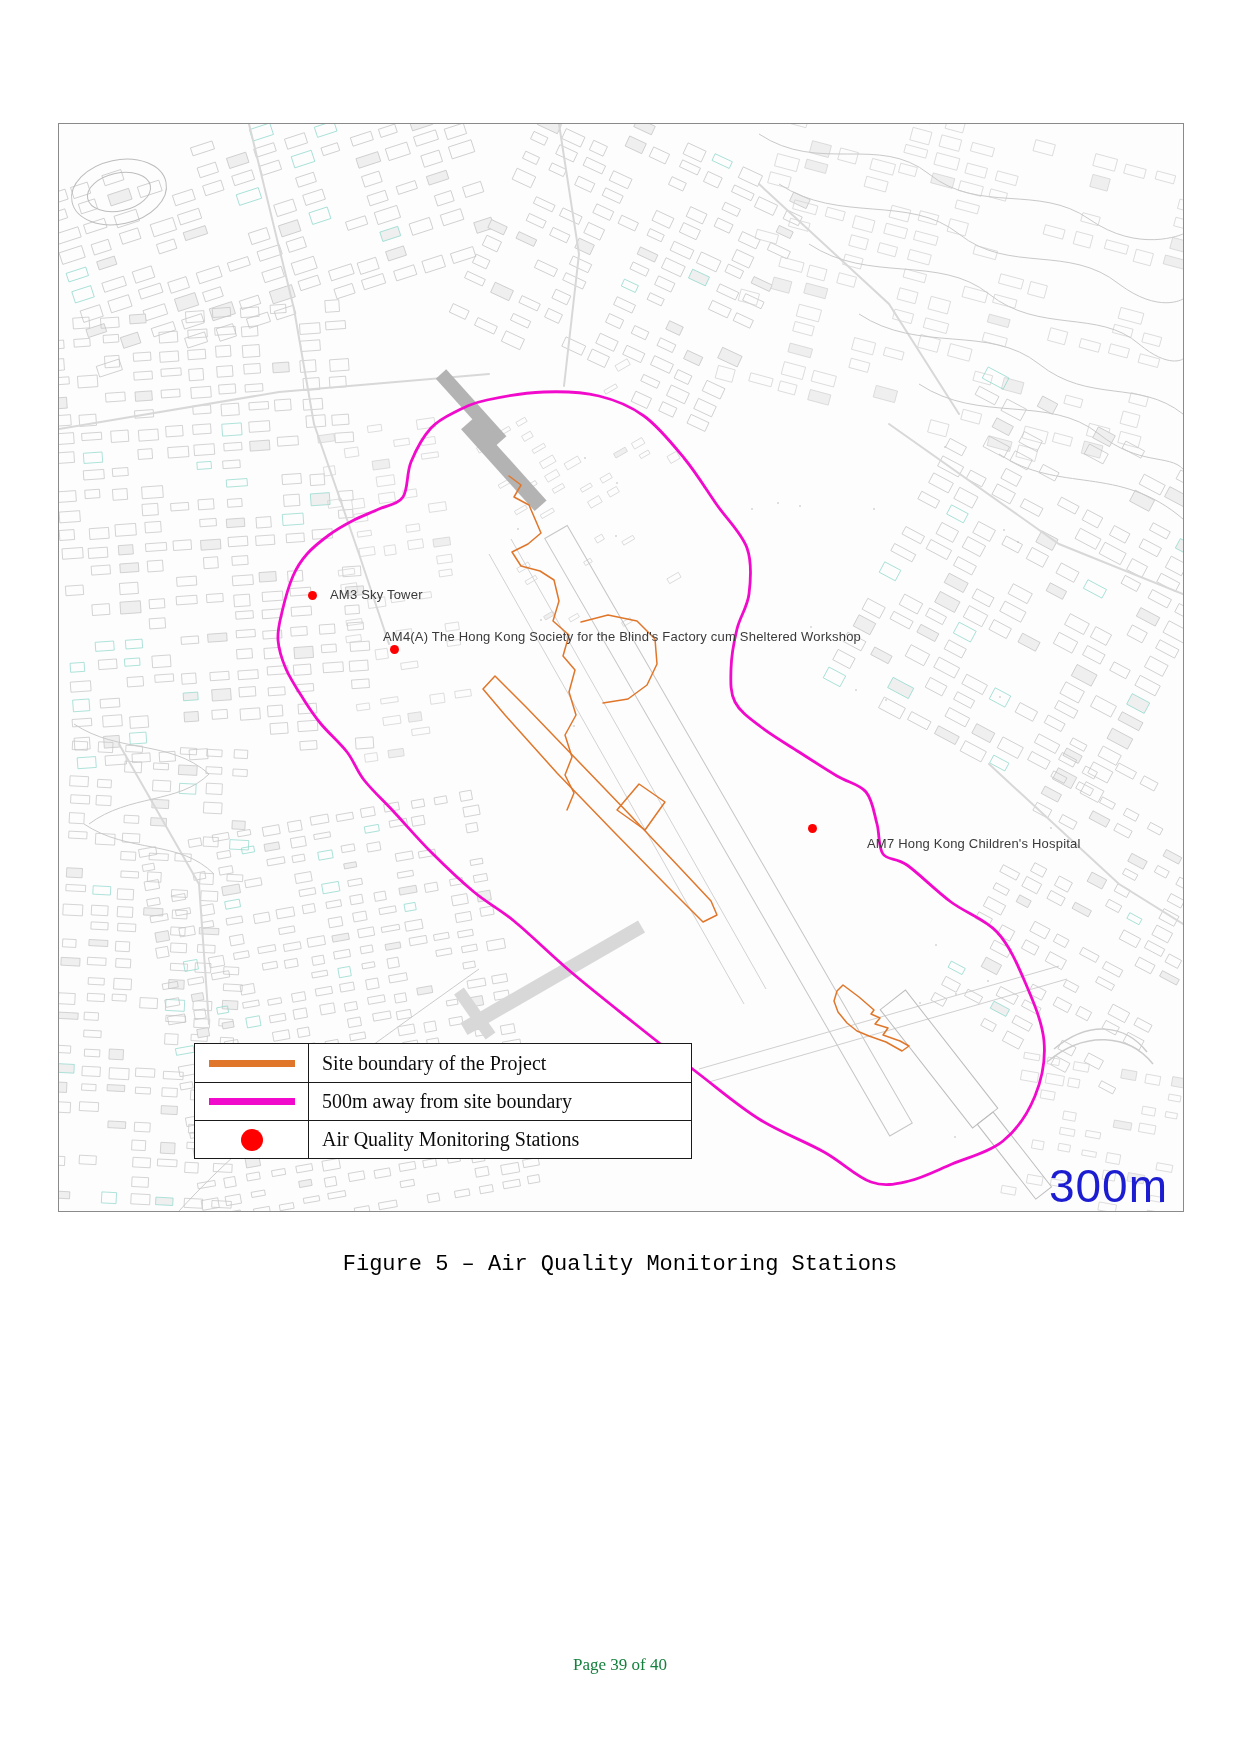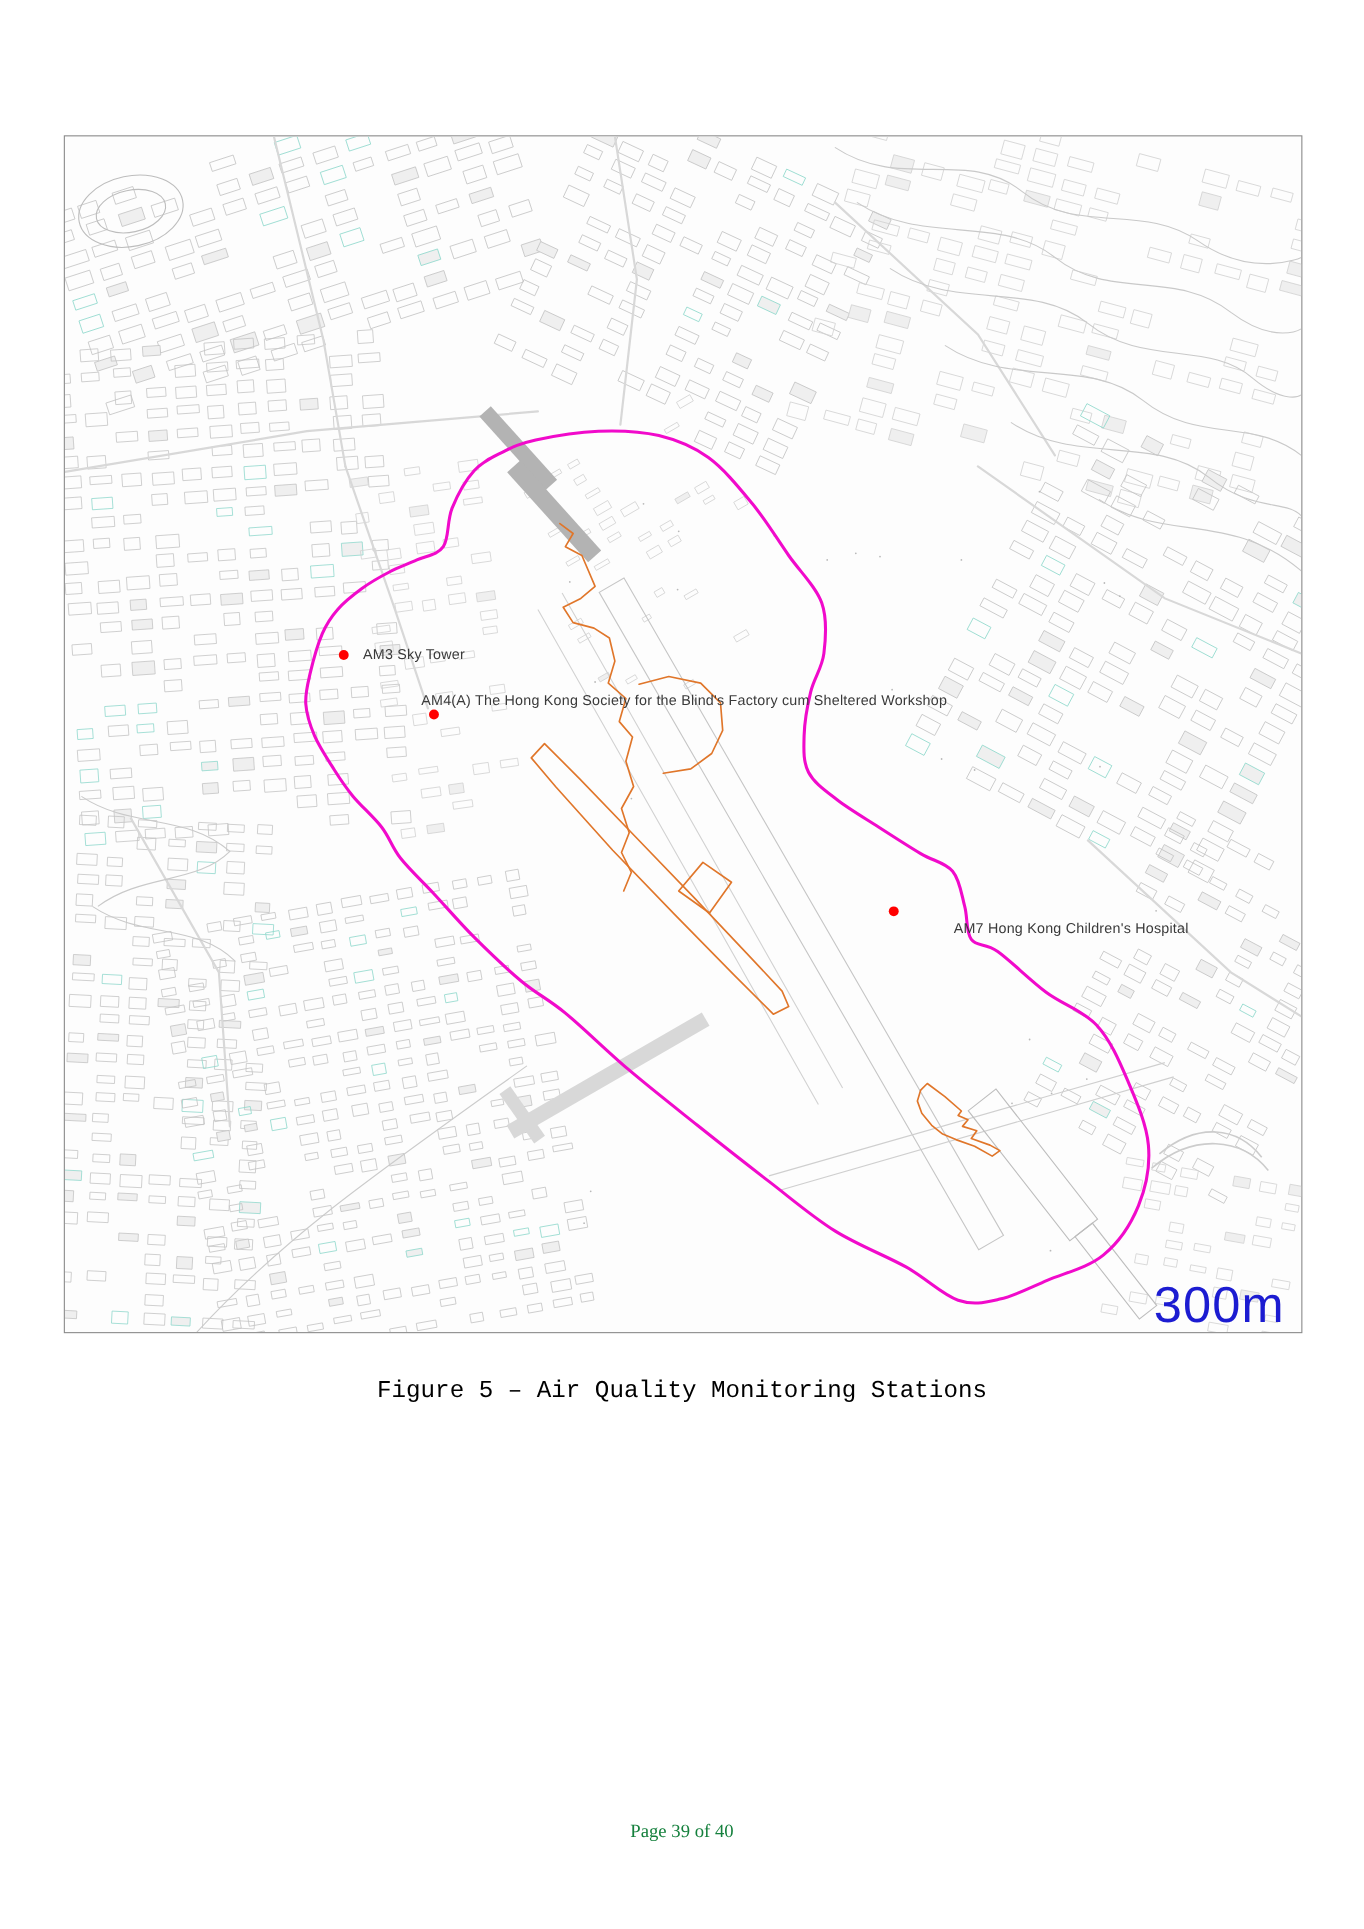--- a/index.html
+++ b/index.html
@@ -1310,20 +1310,40 @@
         <g fill="none" stroke="#E0762A" stroke-width="1.5" stroke-linejoin="round" stroke-linecap="round">
           <path d="M450,352 L462,361 L455,373 L470,381 L482,409 L469,420 L453,428 L462,442 L481,447 L495,456 L500,477 L494,497 L510,511 L504,532 L516,546 L510,568 L517,591 L506,611 L513,633 L506,651 L515,669 L508,686"></path>
           <path d="M436,552 L468,584 L520,638 L572,692 L622,745 L652,777 L658,791 L644,798 L608,762 L554,707 L498,649 L446,591 L424,565 Z"></path>
           <path d="M522,498 L549,491 L578,497 L596,515 L598,540 L588,561 L569,575 L544,579"></path>
           <path d="M558,686 L580,660 L606,678 L586,706 Z"></path>
           <path d="M784,861 L800,873 L815,886 L812,890 L821,894 L816,900 L829,904 L824,911 L841,917 L850,922 L843,927 L827,918 L810,912 L798,907 L788,899 L779,888 L775,877 L778,867 Z"></path>
         </g>
         <path d="M485,268C503.7,267.3 523.3,268.0 540,272C556.7,276.0 570.8,281.7 585,292C599.2,302.3 612.8,319.2 625,334C637.2,348.8 647.5,366.0 658,381C668.5,396.0 682.7,409.2 688,424C693.3,438.8 691.7,456.5 690,470C688.3,483.5 681.0,492.5 678,505C675.0,517.5 672.3,532.8 672,545C671.7,557.2 671.0,568.3 676,578C681.0,587.7 691.3,594.7 702,603C712.7,611.3 727.3,619.8 740,628C752.7,636.2 766.8,645.3 778,652C789.2,658.7 800.3,660.0 807,668C813.7,676.0 815.2,689.7 818,700C820.8,710.3 819.0,723.2 824,730C829.0,736.8 836.7,733.0 848,741C859.3,749.0 877.0,766.8 892,778C907.0,789.2 925.7,794.7 938,808C950.3,821.3 958.2,839.8 966,858C973.8,876.2 983.3,898.0 985,917C986.7,936.0 982.8,955.3 976,972C969.2,988.7 957.8,1005.7 944,1017C930.2,1028.3 908.7,1033.3 893,1040C877.3,1046.7 863.5,1054.0 850,1057C836.5,1060.0 826.2,1062.8 812,1058C797.8,1053.2 783.7,1038.5 765,1028C746.3,1017.5 720.8,1008.0 700,995C679.2,982.0 660.8,966.0 640,950C619.2,934.0 596.3,916.0 575,899C553.7,882.0 532.0,865.0 512,848C492.0,831.0 471.2,810.3 455,797C438.8,783.7 428.8,779.5 415,768C401.2,756.5 385.3,741.3 372,728C358.7,714.7 346.2,700.0 335,688C323.8,676.0 312.8,666.0 305,656C297.2,646.0 295.2,637.3 288,628C280.8,618.7 269.2,608.7 262,600C254.8,591.3 250.8,585.2 245,576C239.2,566.8 231.3,555.0 227,545C222.7,535.0 219.7,525.5 219,516C218.3,506.5 220.5,498.7 223,488C225.5,477.3 229.8,461.7 234,452C238.2,442.3 242.0,436.8 248,430C254.0,423.2 262.2,416.7 270,411C277.8,405.3 286.7,400.3 295,396C303.3,391.7 311.8,388.8 320,385C328.2,381.2 338.7,380.8 344,373C349.3,365.2 347.3,349.5 352,338C356.7,326.5 364.3,312.5 372,304C379.7,295.5 388.7,291.7 398,287C407.3,282.3 413.5,279.2 428,276C442.5,272.8 466.3,268.7 485,268Z" fill="none" stroke="#F10ACB" stroke-width="2.8" stroke-linejoin="round"></path>
       </svg>
 
+    <div class="legend" id="legend">
+        <div class="legend-row">
+          <div class="legend-sym-cell">
+            <div class="sym-line" style="background: rgb(224, 118, 42);"></div>
+          </div>
+          <div class="legend-label">Site boundary of the Project</div>
+        </div>
+        <div class="legend-row">
+          <div class="legend-sym-cell">
+            <div class="sym-line" style="background: rgb(241, 10, 203);"></div>
+          </div>
+          <div class="legend-label">500m away from site boundary</div>
+        </div>
+        <div class="legend-row">
+          <div class="legend-sym-cell">
+            <div class="sym-dot" style="background: rgb(255, 0, 0);"></div>
+          </div>
+          <div class="legend-label">Air Quality Monitoring Stations</div>
+        </div>
+      </div>
     <div class="scale-label" style="color: rgb(28, 28, 209);">300m</div>
   <div class="station-dot" style="background: rgb(255, 0, 0); left: 249px; top: 467px;"></div>
       <div class="station-label" style="left: 271px; top: 463px;">AM3 Sky Tower</div>
       <div class="station-dot" style="background: rgb(255, 0, 0); left: 331px; top: 521px;"></div>
       <div class="station-label" style="left: 324px; top: 505px;">AM4(A) The Hong Kong Society for the Blind's Factory cum Sheltered Workshop</div>
       <div class="station-dot" style="background: rgb(255, 0, 0); left: 749px; top: 700px;"></div>
       <div class="station-label" style="left: 808px; top: 696px; margin-top: 16px;">AM7 Hong Kong Children's Hospital</div>
     </div>
 
   <div class="caption">Figure 5 – Air Quality Monitoring Stations</div>

